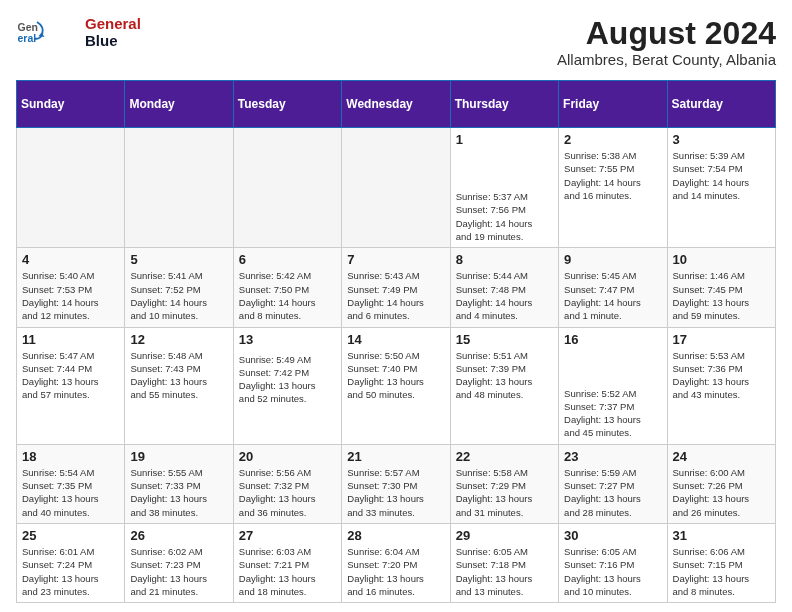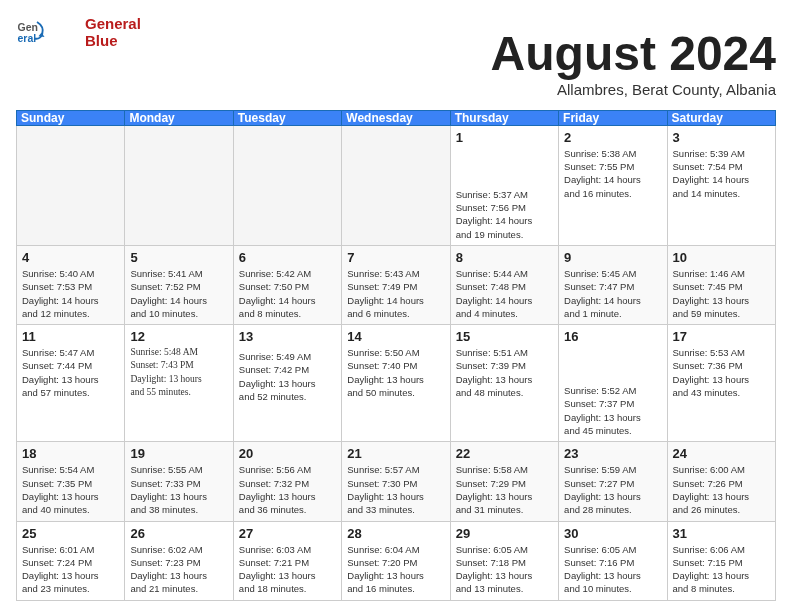--- a/index.html
+++ b/index.html
@@ -22,51 +22,50 @@
       gap: 35px;
     }
     .logo-text {
       display: flex;
       flex-direction: column;
       font-size: 18px;
       font-weight: bold;
       line-height: 1.1;
     }
     .logo-general { color: #b91c1c; font-size: 15px; font-weight: bold; }
-    .logo-blue { color: #b91c1c; font-size: 15px; font-weight: bold; }
+    .logo-blue { color: #0f172a; font-size: 15px; font-weight: bold; }
     .logo-icon {
       width: 30px;
       height: 30px;
       margin-right: 4px;
     }
     .title-area {
       text-align: right;
     }
     .month-title {
-      font-size: 48px;
+      font-size: 32px;
       font-weight: bold;
       color: #222;
       line-height: 1.1;
-      margin-top: 12px;
     }
     .subtitle {
       font-size: 15px;
       color: #333;
       margin-left: 12px;
     }
     .calendar {
       width: 100%;
       border-collapse: collapse;
     }
     .calendar th {
-      background: #3b82f6;
+      background: #4c1d95;
       color: #fff;
       font-size: 12px;
       font-weight: bold;
-      padding: 0 4px;
+      padding: 16px 4px;
       text-align: left;
       border: 1px solid #1a6bb5;
     }
     .calendar td {
       border: 1px solid #ccc;
       vertical-align: top;
       padding: 4px 5px;
       width: 107px;
       min-height: 80px;
       background: #fff;
@@ -207,21 +206,21 @@
       <tr>
         <td>
           <div class="day-number">11</div>
           <div class="day-info" style="white-space: pre-line;">Sunrise: 5:47 AM
 Sunset: 7:44 PM
 Daylight: 13 hours
 and 57 minutes.</div>
         </td>
         <td>
           <div class="day-number">12</div>
-          <div class="day-info" style="white-space: pre-line; font-family: Liberation Serif, serif;">Sunrise: 5:48 AM
+          <div class="day-info" style="white-space: pre-line;">Sunrise: 5:48 AM
 Sunset: 7:43 PM
 Daylight: 13 hours
 and 55 minutes.</div>
         </td>
         <td>
           <div class="day-number">13</div>
           <div class="day-info" style="white-space: pre-line; margin-top: 6px;">Sunrise: 5:49 AM
 Sunset: 7:42 PM
 Daylight: 13 hours
 and 52 minutes.</div>

